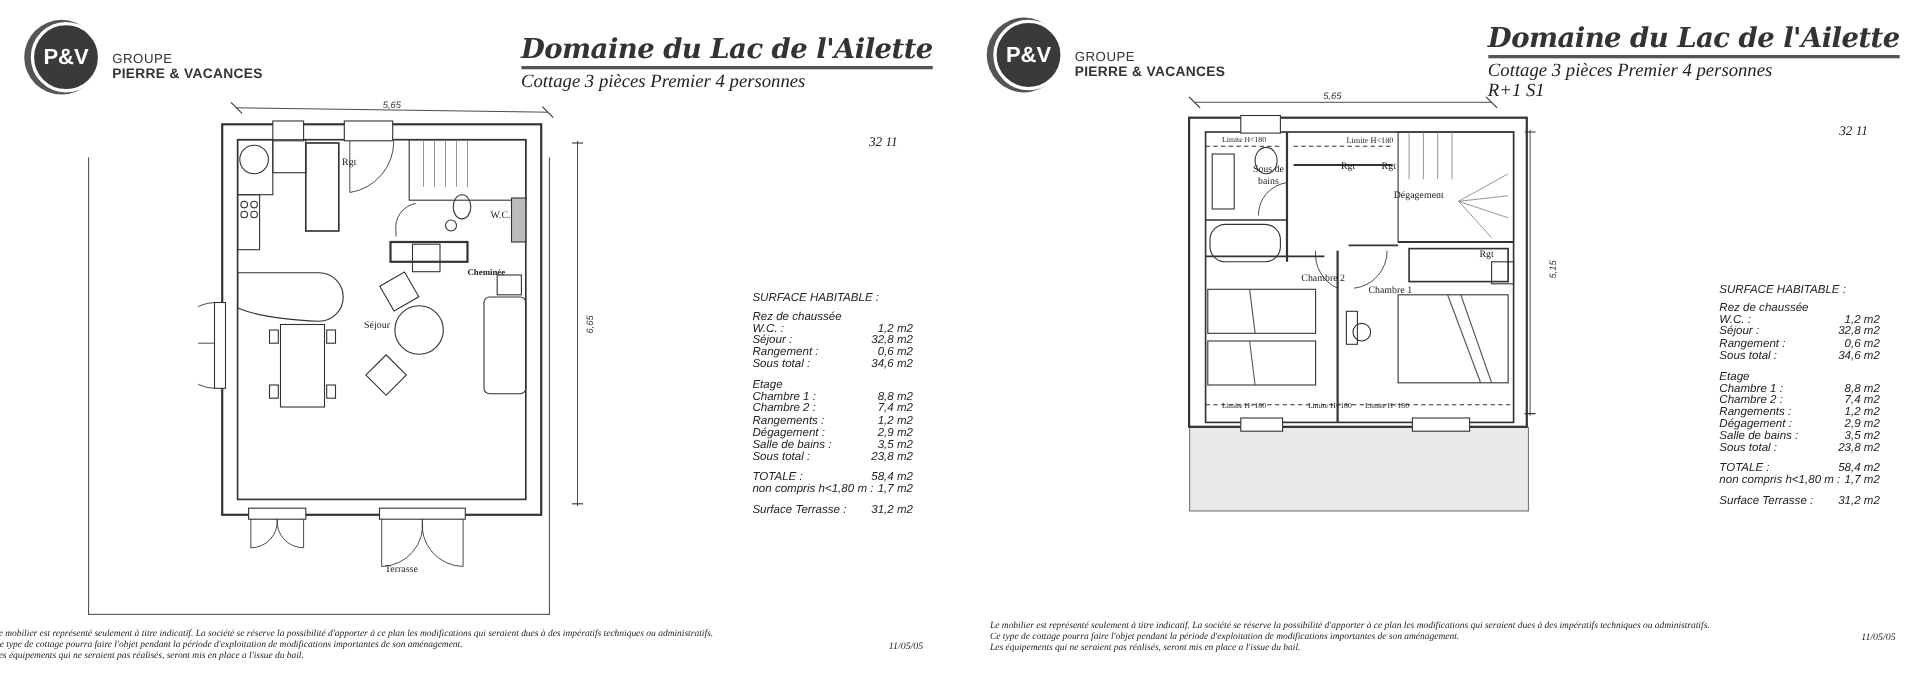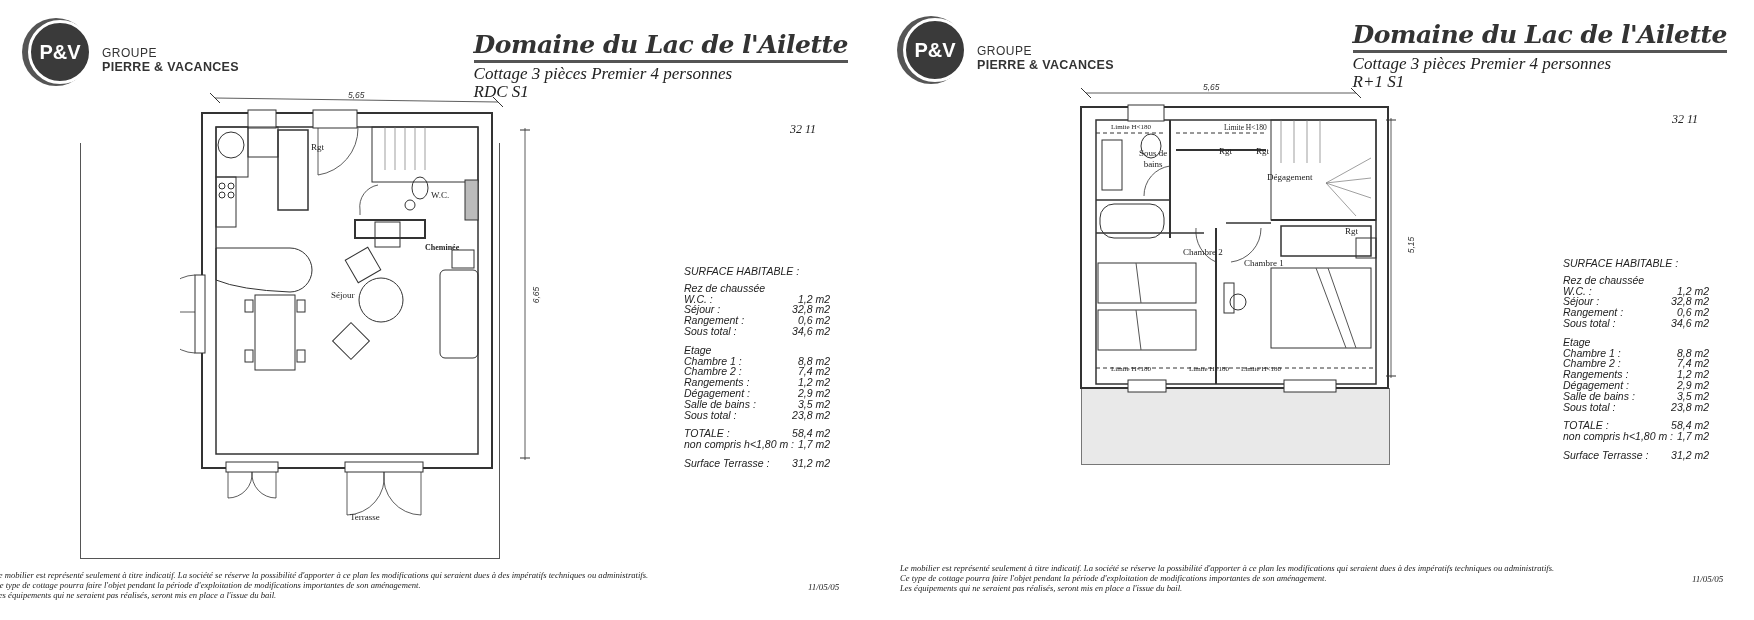--- a/index.html
+++ b/index.html
@@ -35,21 +35,20 @@
     <div class="logo-circle">P&amp;V</div>
     <div class="logo-text">
       <div class="g">GROUPE</div>
       <div class="p">PIERRE &amp; VACANCES</div>
     </div>
   </div>
 
   <div class="title-block" style="right:28px;top:30px;">
     <div class="domaine">Domaine du Lac de l'Ailette</div>
     <div class="subtitle">Cottage 3 pièces Premier 4 personnes</div>
-    <div class="level">RDC S1</div>
   </div>
   <div class="ref" style="left:790px;top:122px;">32 11</div>
 
   <div style="position:absolute;left:80px;top:143px;width:418px;height:415px;border-left:1px solid #555;border-bottom:1px solid #555;border-right:1px solid #555;"></div>
 
   <svg class="plan" style="left:180px;top:80px;" width="360" height="460" viewBox="0 0 360 460">
 
     <line x1="35" y1="18" x2="318" y2="22" stroke="#333" stroke-width="0.8"></line>
     <line x1="30" y1="13" x2="40" y2="23" stroke="#333"></line>
       <line x1="313" y1="17" x2="323" y2="27" stroke="#333"></line>
@@ -110,21 +109,21 @@
 
     <rect x="46" y="382" width="52" height="10" fill="#fff" stroke="#333"></rect>
     <path d="M48 392 L48 418 A24 24 0 0 0 72 392 M96 392 L96 418 A24 24 0 0 1 72 392" fill="none" stroke="#333" stroke-width="0.8"></path>
     <rect x="165" y="382" width="78" height="10" fill="#fff" stroke="#333"></rect>
     <path d="M167 392 L167 435 A38 38 0 0 0 204 392 M241 392 L241 435 A38 38 0 0 1 204 392" fill="none" stroke="#333" stroke-width="0.8"></path>
   </svg>
 
   <div class="dim" style="left:348px;top:90px;">5,65</div>
   <div class="dim" style="left:528px;top:290px;transform:rotate(-90deg);">6,65</div>
   <div class="lbl" style="left:298px;top:142px;">Rgt</div>
-  <div class="lbl" style="left:418px;top:190px;">W.C.</div>
+  <div class="lbl" style="left:433px;top:190px;">W.C.</div>
   <div class="lbl" style="left:412px;top:243px;font-size:8px;font-weight:bold;">Cheminée</div>
   <div class="lbl" style="left:318px;top:290px;">Séjour</div>
   <div class="lbl" style="left:337px;top:512px;">Terrasse</div>
 
   <div class="surface" style="left:684px;top:266px;">
     <div class="head">SURFACE HABITABLE :</div>
     <div>Rez de chaussée</div>
     <div class="row">
         <span>W.C. :</span>
         <span>1,2 m2</span>

